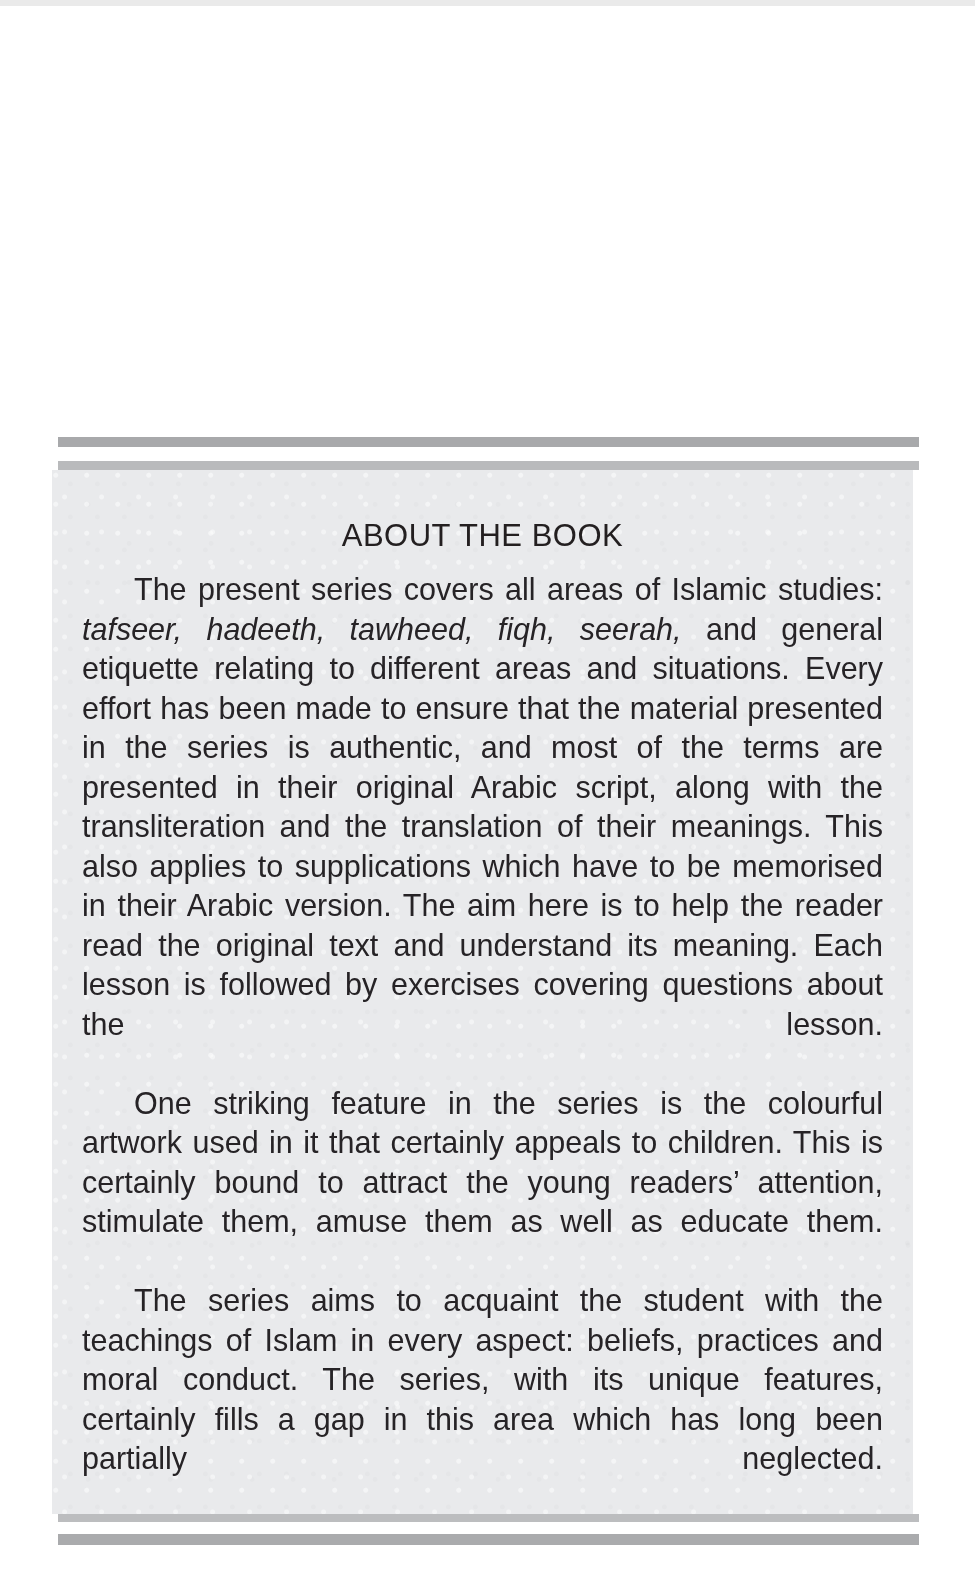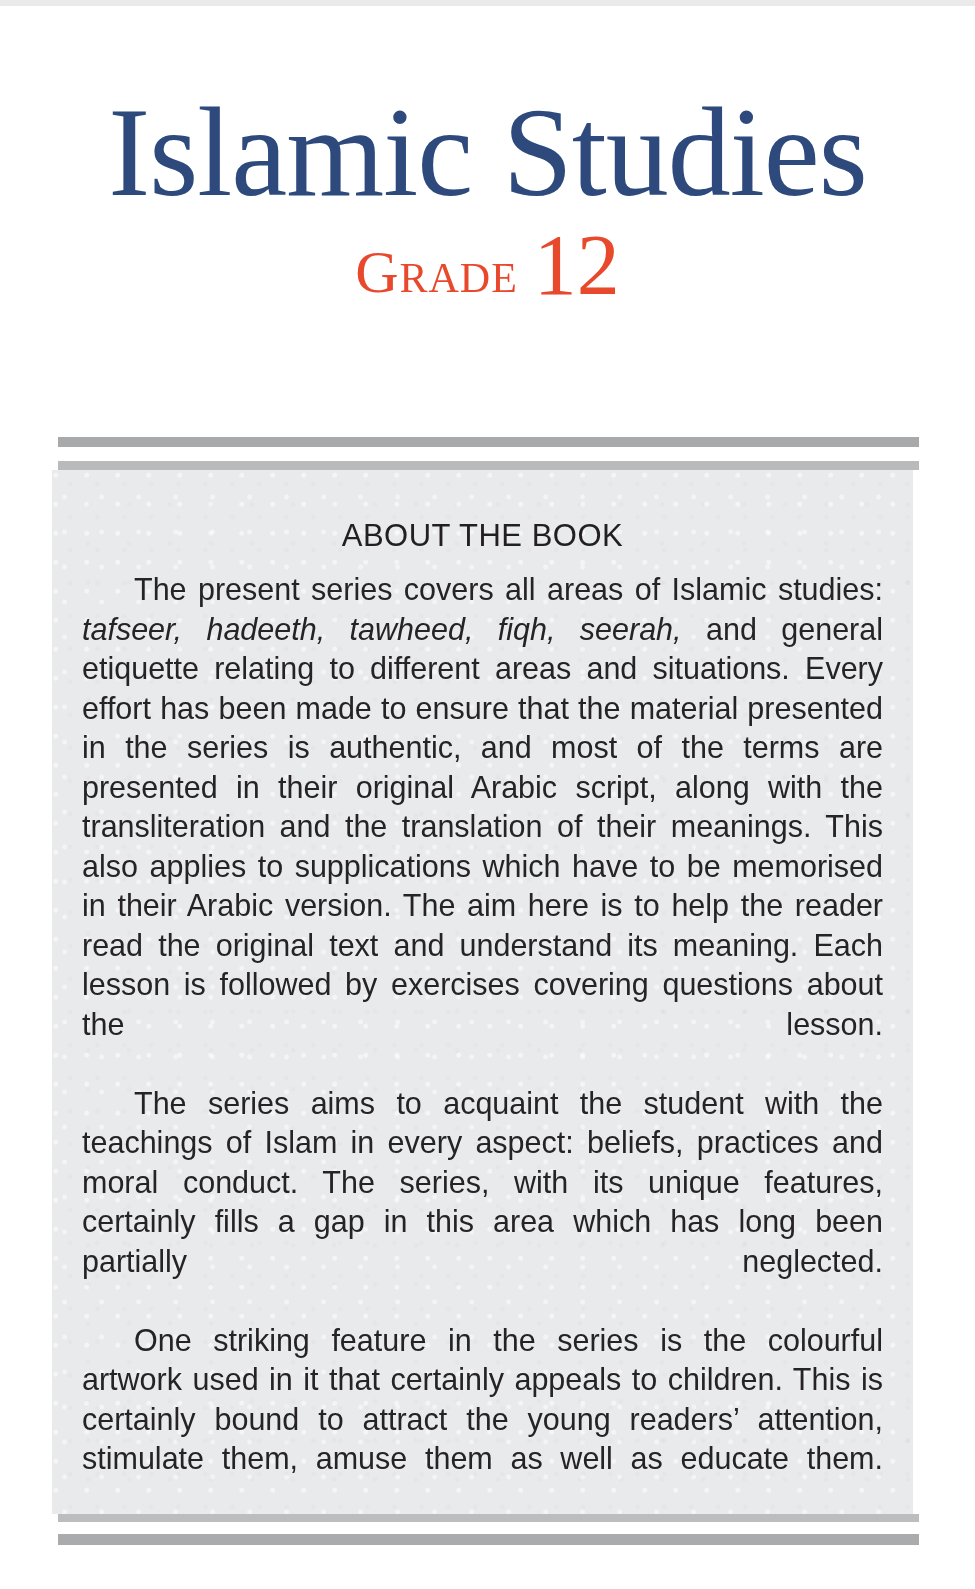--- a/index.html
+++ b/index.html
@@ -178,35 +178,29 @@
     width: 100%;
   }
 </style>
 </head>
 <body>
 
 <div id="page">
 
   <div class="scan-strip"></div>
 
-  <div class="title-block">
-    <h1 class="book-title" style="color: rgb(46, 74, 125);">Islamic Studies</h1>
-    <div class="grade-line" style="color: rgb(232, 73, 44);">
-      <span class="grade-word">Grade</span><span class="grade-number">12</span>
-    </div>
-  </div>
 
   <div class="rule-bar rule-top-thick"></div>
   <div class="rule-bar rule-top-thin"></div>
 
   <div class="about-panel" style="background: rgb(233, 234, 236);">
     <h2 class="about-heading">ABOUT THE BOOK</h2>
     <div class="about-body" id="about-body">
         <p><span>The present series covers all areas of Islamic studies: </span><em>tafseer, hadeeth, tawheed, fiqh, seerah,</em><span> and general etiquette relating to different areas and situations. Every effort has been made to ensure that the material presented in the series is authentic, and most of the terms are presented in their original Arabic script, along with the transliteration and the translation of their meanings. This also applies to supplications which have to be memorised in their Arabic version. The aim here is to help the reader read the original text and understand its meaning. Each lesson is followed by exercises covering questions about the lesson.</span></p>
+        <p><span>One striking feature in the series is the colourful artwork used in it that certainly appeals to children. This is certainly bound to attract the young readers’ attention, stimulate them, amuse them as well as educate them.</span></p>
         <p><span>The series aims to acquaint the student with the teachings of Islam in every aspect: beliefs, practices and moral conduct. The series, with its unique features, certainly fills a gap in this area which has long been partially neglected.</span></p>
-        <p><span>One striking feature in the series is the colourful artwork used in it that certainly appeals to children. This is certainly bound to attract the young readers’ attention, stimulate them, amuse them as well as educate them.</span></p>
       </div>
   </div>
 
   <div class="rule-bar rule-bottom-thin"></div>
   <div class="rule-bar rule-bottom-thick"></div>
 
 </div>
 
 </body></html>

